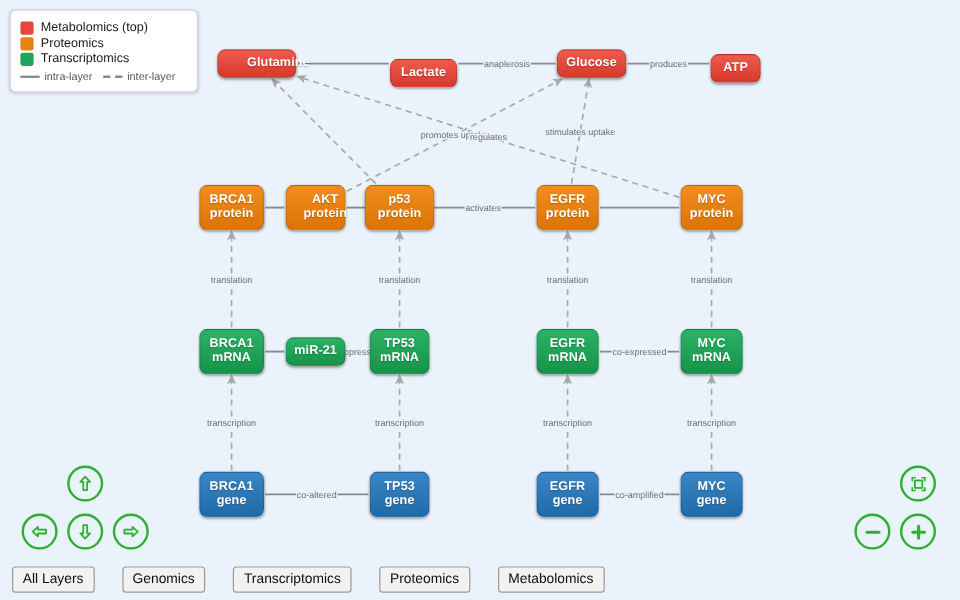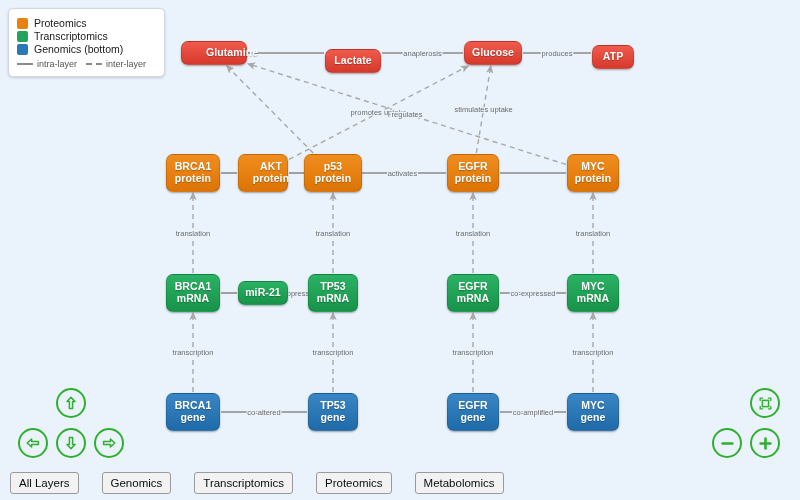--- a/index.html
+++ b/index.html
@@ -173,30 +173,30 @@
 gene</div>
       <div class="node lay-genomics" style="left: 473px; top: 412px; width: 52px; height: 38px;">EGFR
 gene</div>
       <div class="node lay-genomics" style="left: 593px; top: 412px; width: 52px; height: 38px;">MYC
 gene</div>
     </div>
 
   <div id="legend">
     <div id="legend-rows">
         <div class="leg-row">
+          <span class="leg-sw" style="background: rgb(232, 69, 60);"></span>
+          <span>Metabolomics (top)</span>
+        </div>
+        <div class="leg-row">
           <span class="leg-sw" style="background: rgb(232, 130, 12);"></span>
           <span>Proteomics</span>
         </div>
         <div class="leg-row">
           <span class="leg-sw" style="background: rgb(34, 162, 90);"></span>
           <span>Transcriptomics</span>
-        </div>
-        <div class="leg-row">
-          <span class="leg-sw" style="background: rgb(42, 122, 185);"></span>
-          <span>Genomics (bottom)</span>
         </div>
       </div>
     <div class="leg-lines">
       <span class="k">
         <i class="ln-solid"></i>
         <span>intra-layer</span>
       </span>
       <span class="k">
         <i class="ln-dash"></i>
         <span>inter-layer</span>

